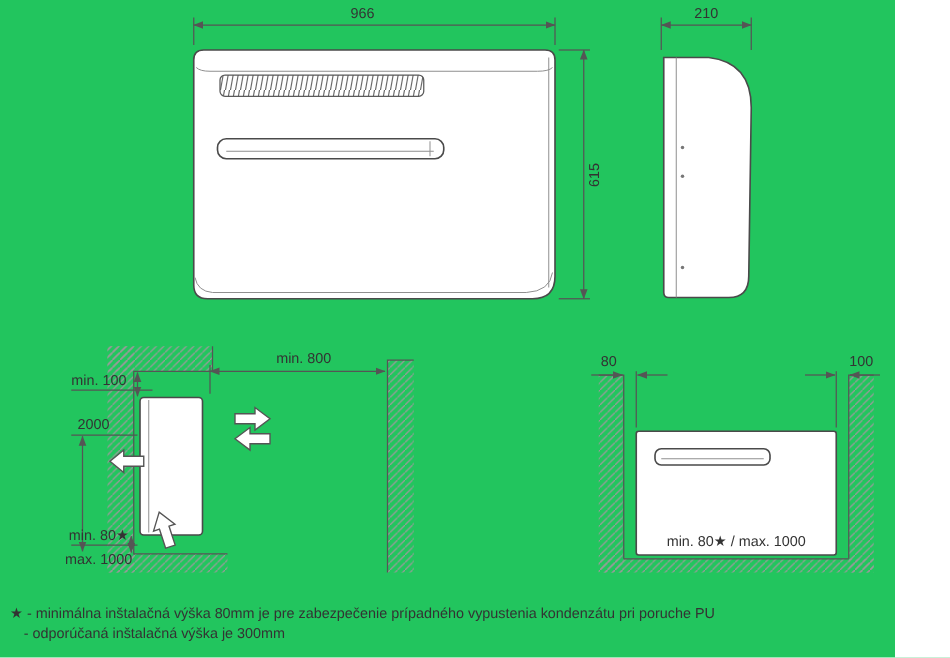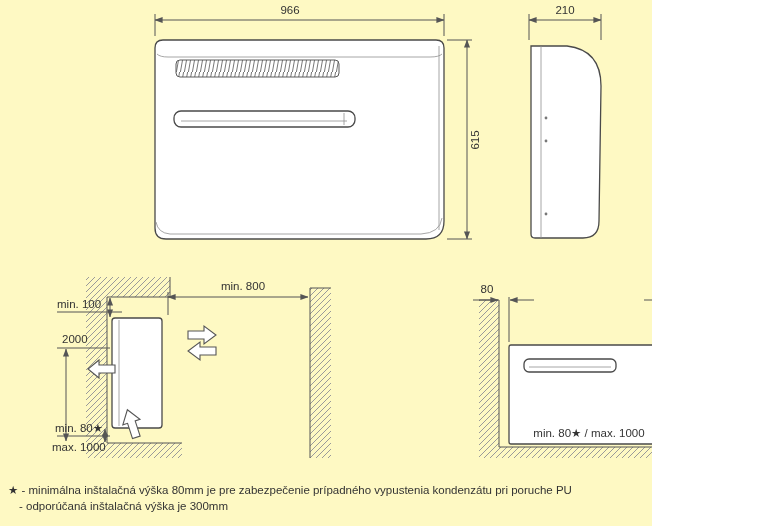--- a/index.html
+++ b/index.html
@@ -1,17 +1,17 @@
 <!DOCTYPE html>
 <html><head>
 <meta charset="utf-8">
 <style>
   html,body{margin:0;padding:0;background:#fff;}
   body{width:760px;height:526px;font-family:"Liberation Sans",sans-serif;}
-  #canvas{position:relative;width:652px;height:526px;background:#fef9c3;overflow:hidden;}
+  #canvas{position:relative;width:716px;height:526px;background:#22c55e;overflow:hidden;}
   svg text{font-family:"Liberation Sans",sans-serif;fill:#333;font-size:11.5px;}
   .dim{stroke:#555;stroke-width:1;fill:none;}
   .obj{stroke:#4a4a4a;stroke-width:1.3;fill:#fff;}
   .thin{stroke:#8f8f8f;stroke-width:0.8;fill:none;}
   .flow{fill:#fff;stroke:#555;stroke-width:1.1;}
 </style>
 </head>
 <body>
 
 <div id="canvas">

